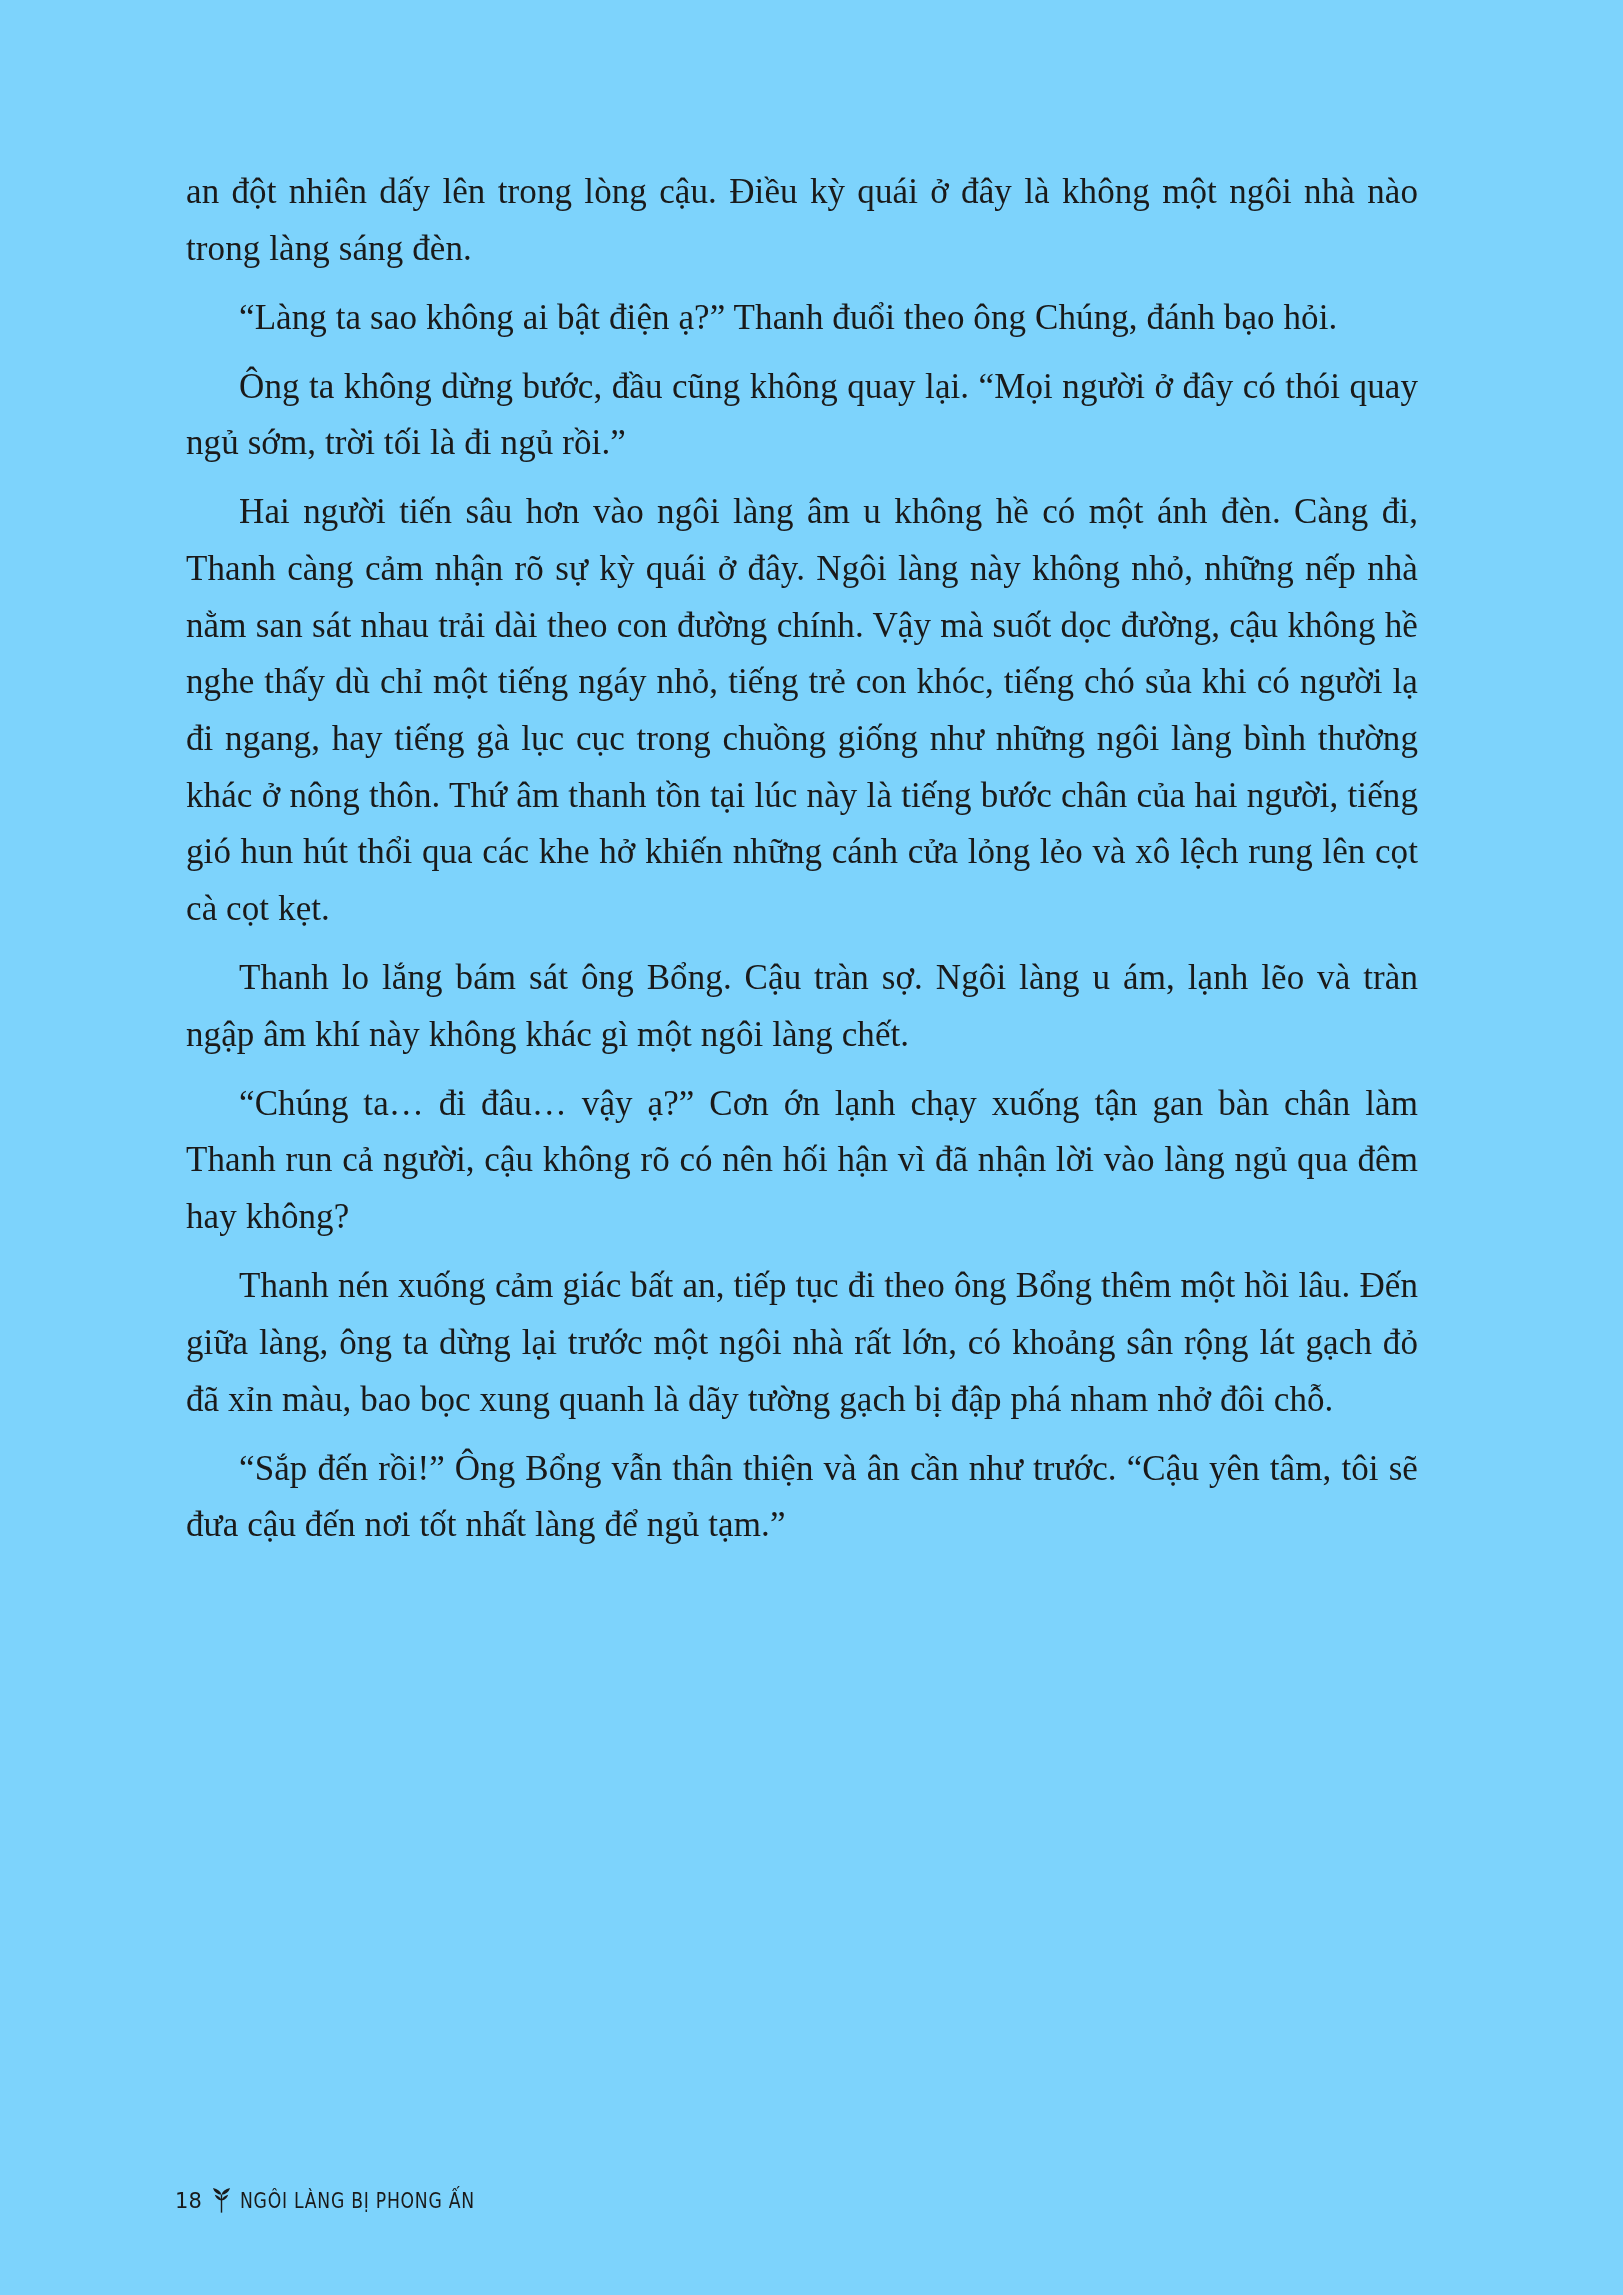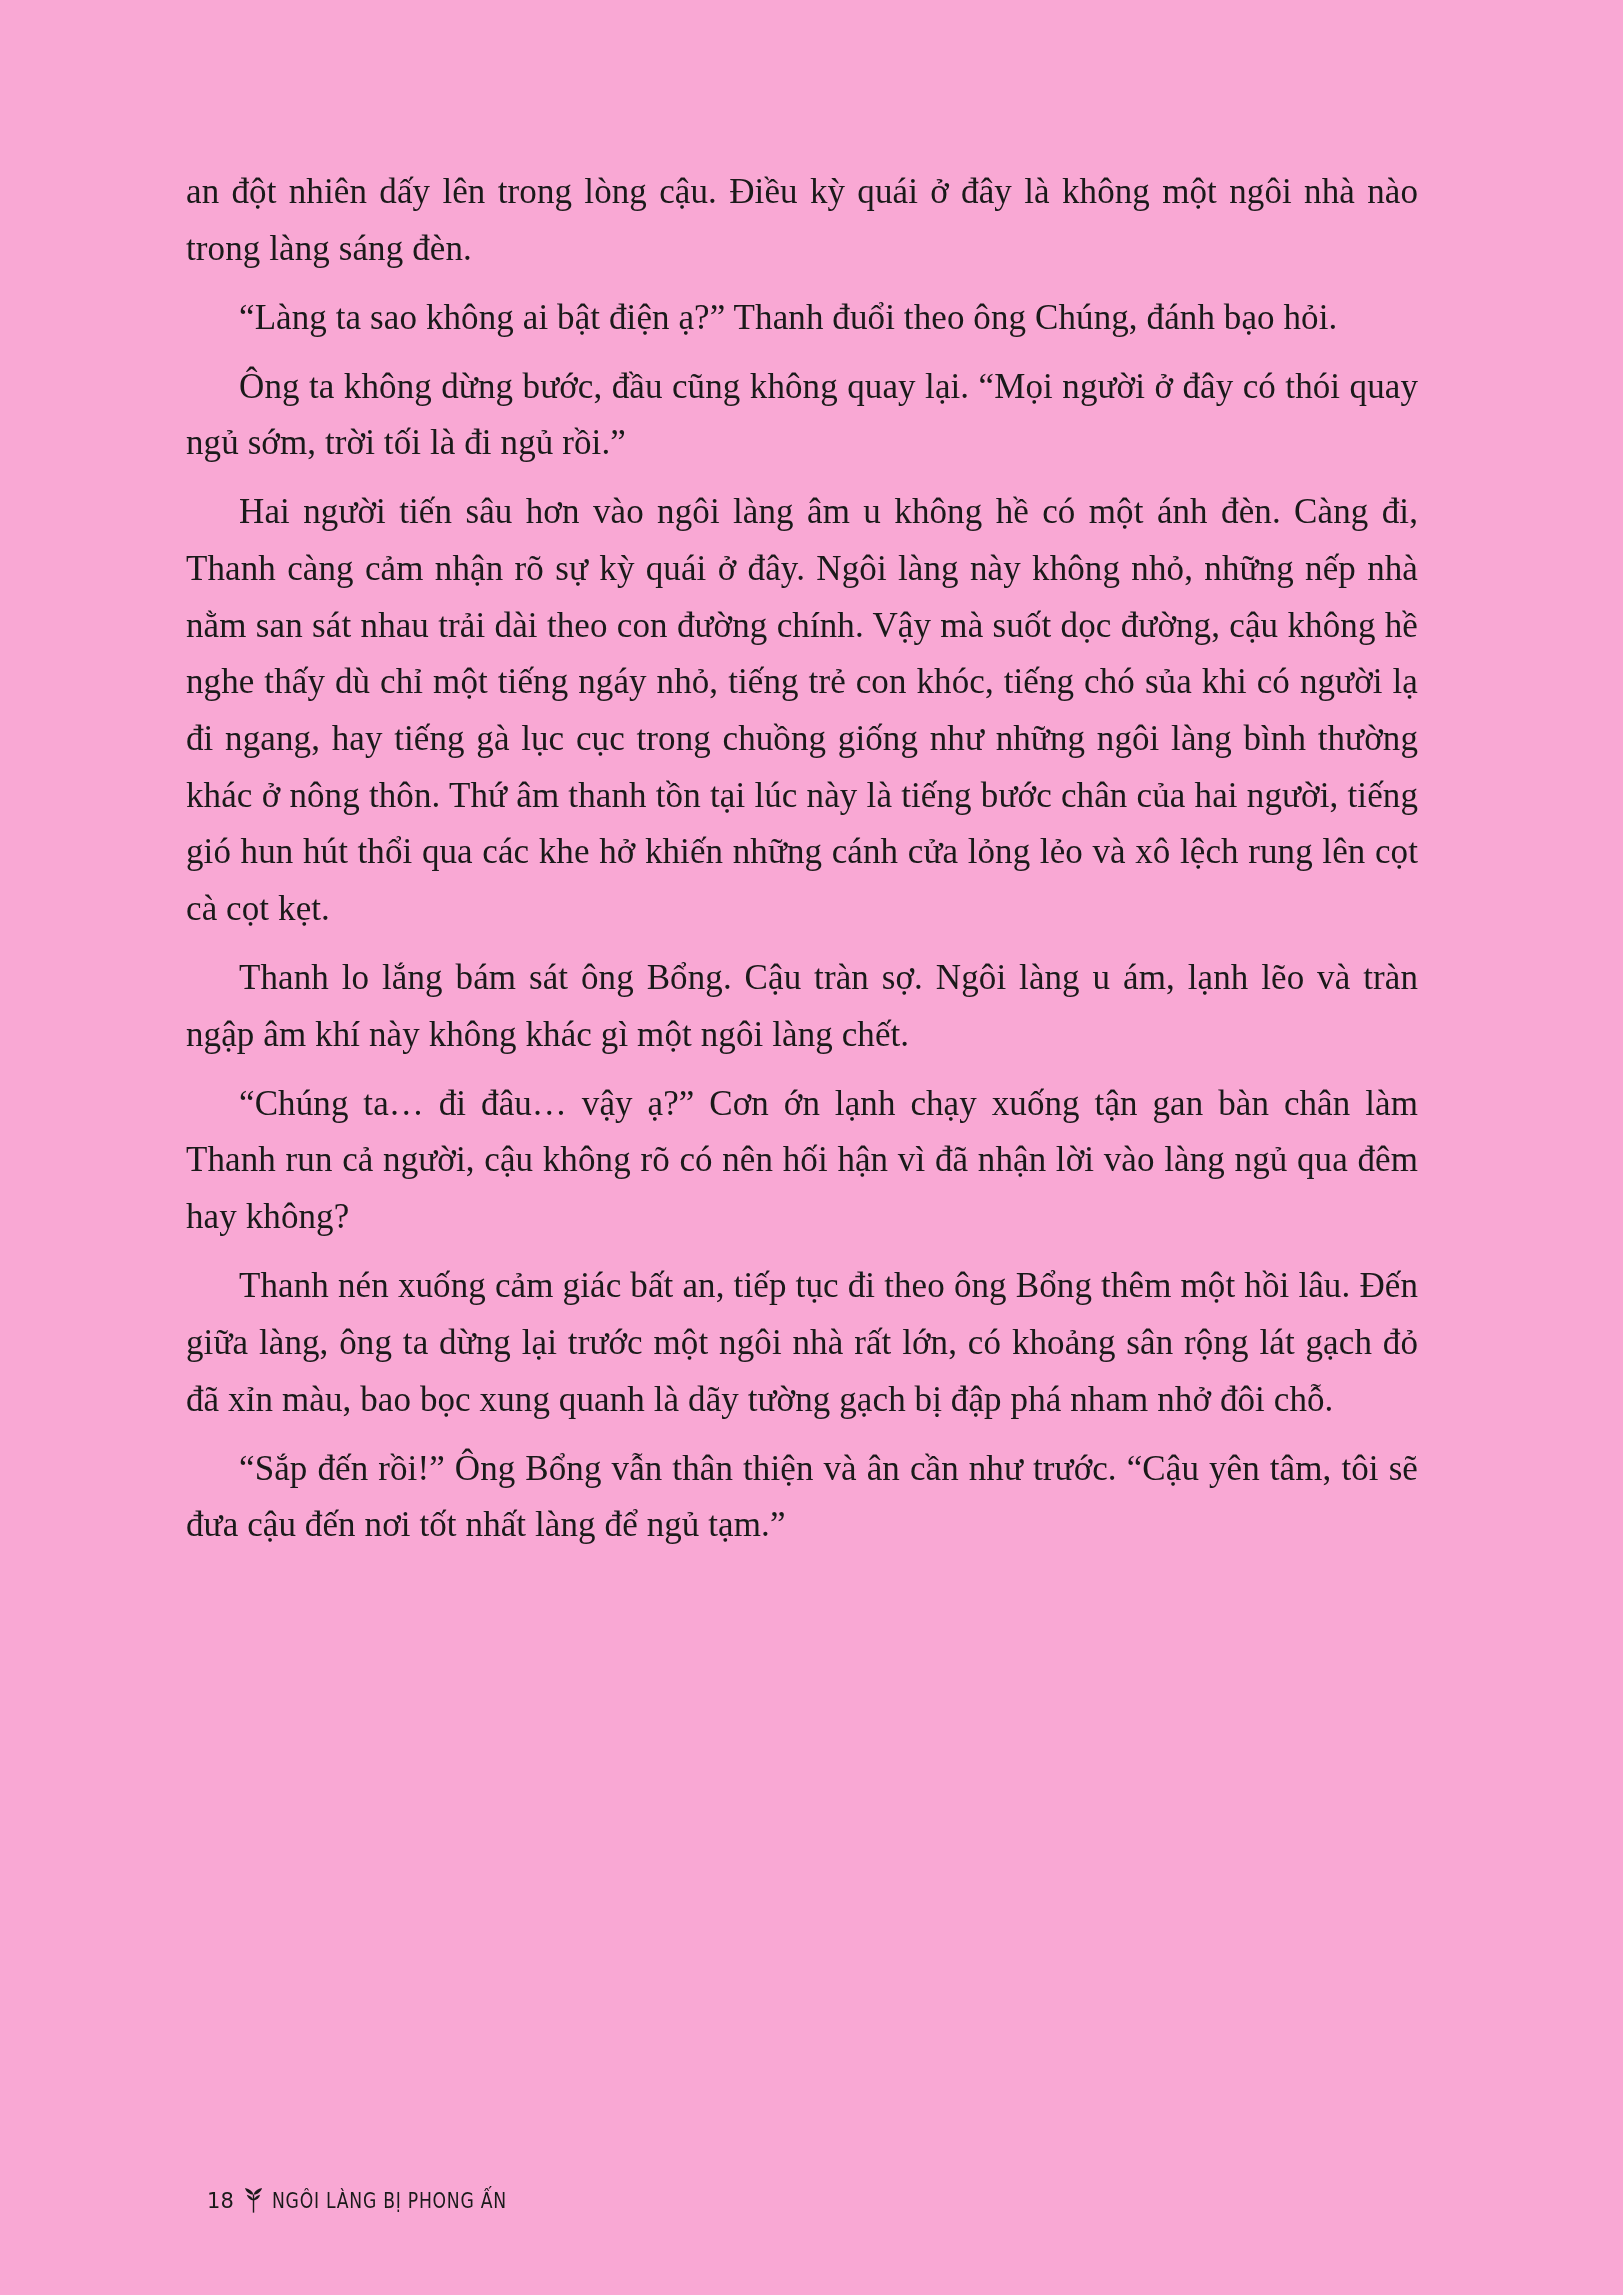--- a/index.html
+++ b/index.html
@@ -7,21 +7,21 @@
     padding: 0;
     background: #ffffff;
   }
   body {
     font-family: "Liberation Serif", serif;
   }
   .page {
     position: relative;
     width: 1623px;
     height: 2295px;
-    background: #f9a8d4;
+    background: #7dd3fc;
     box-sizing: border-box;
     overflow: hidden;
   }
   .text-column {
     position: absolute;
     left: 186px;
     top: 164px;
     width: 1232px;
   }
   .para {
@@ -38,21 +38,20 @@
   .para.no-indent {
     text-indent: 0;
   }
   .footer {
     position: absolute;
     left: 175px;
     bottom: 81px;
     display: flex;
     align-items: center;
     gap: 8.5px;
-    margin-left: 32px;
   }
   .footer-number {
     font-family: "DejaVu Sans", sans-serif;
     font-size: 21px;
     color: #1a1a1a;
     letter-spacing: 0.2px;
   }
   .footer-ornament {
     width: 21px;
     height: 25.6px;

